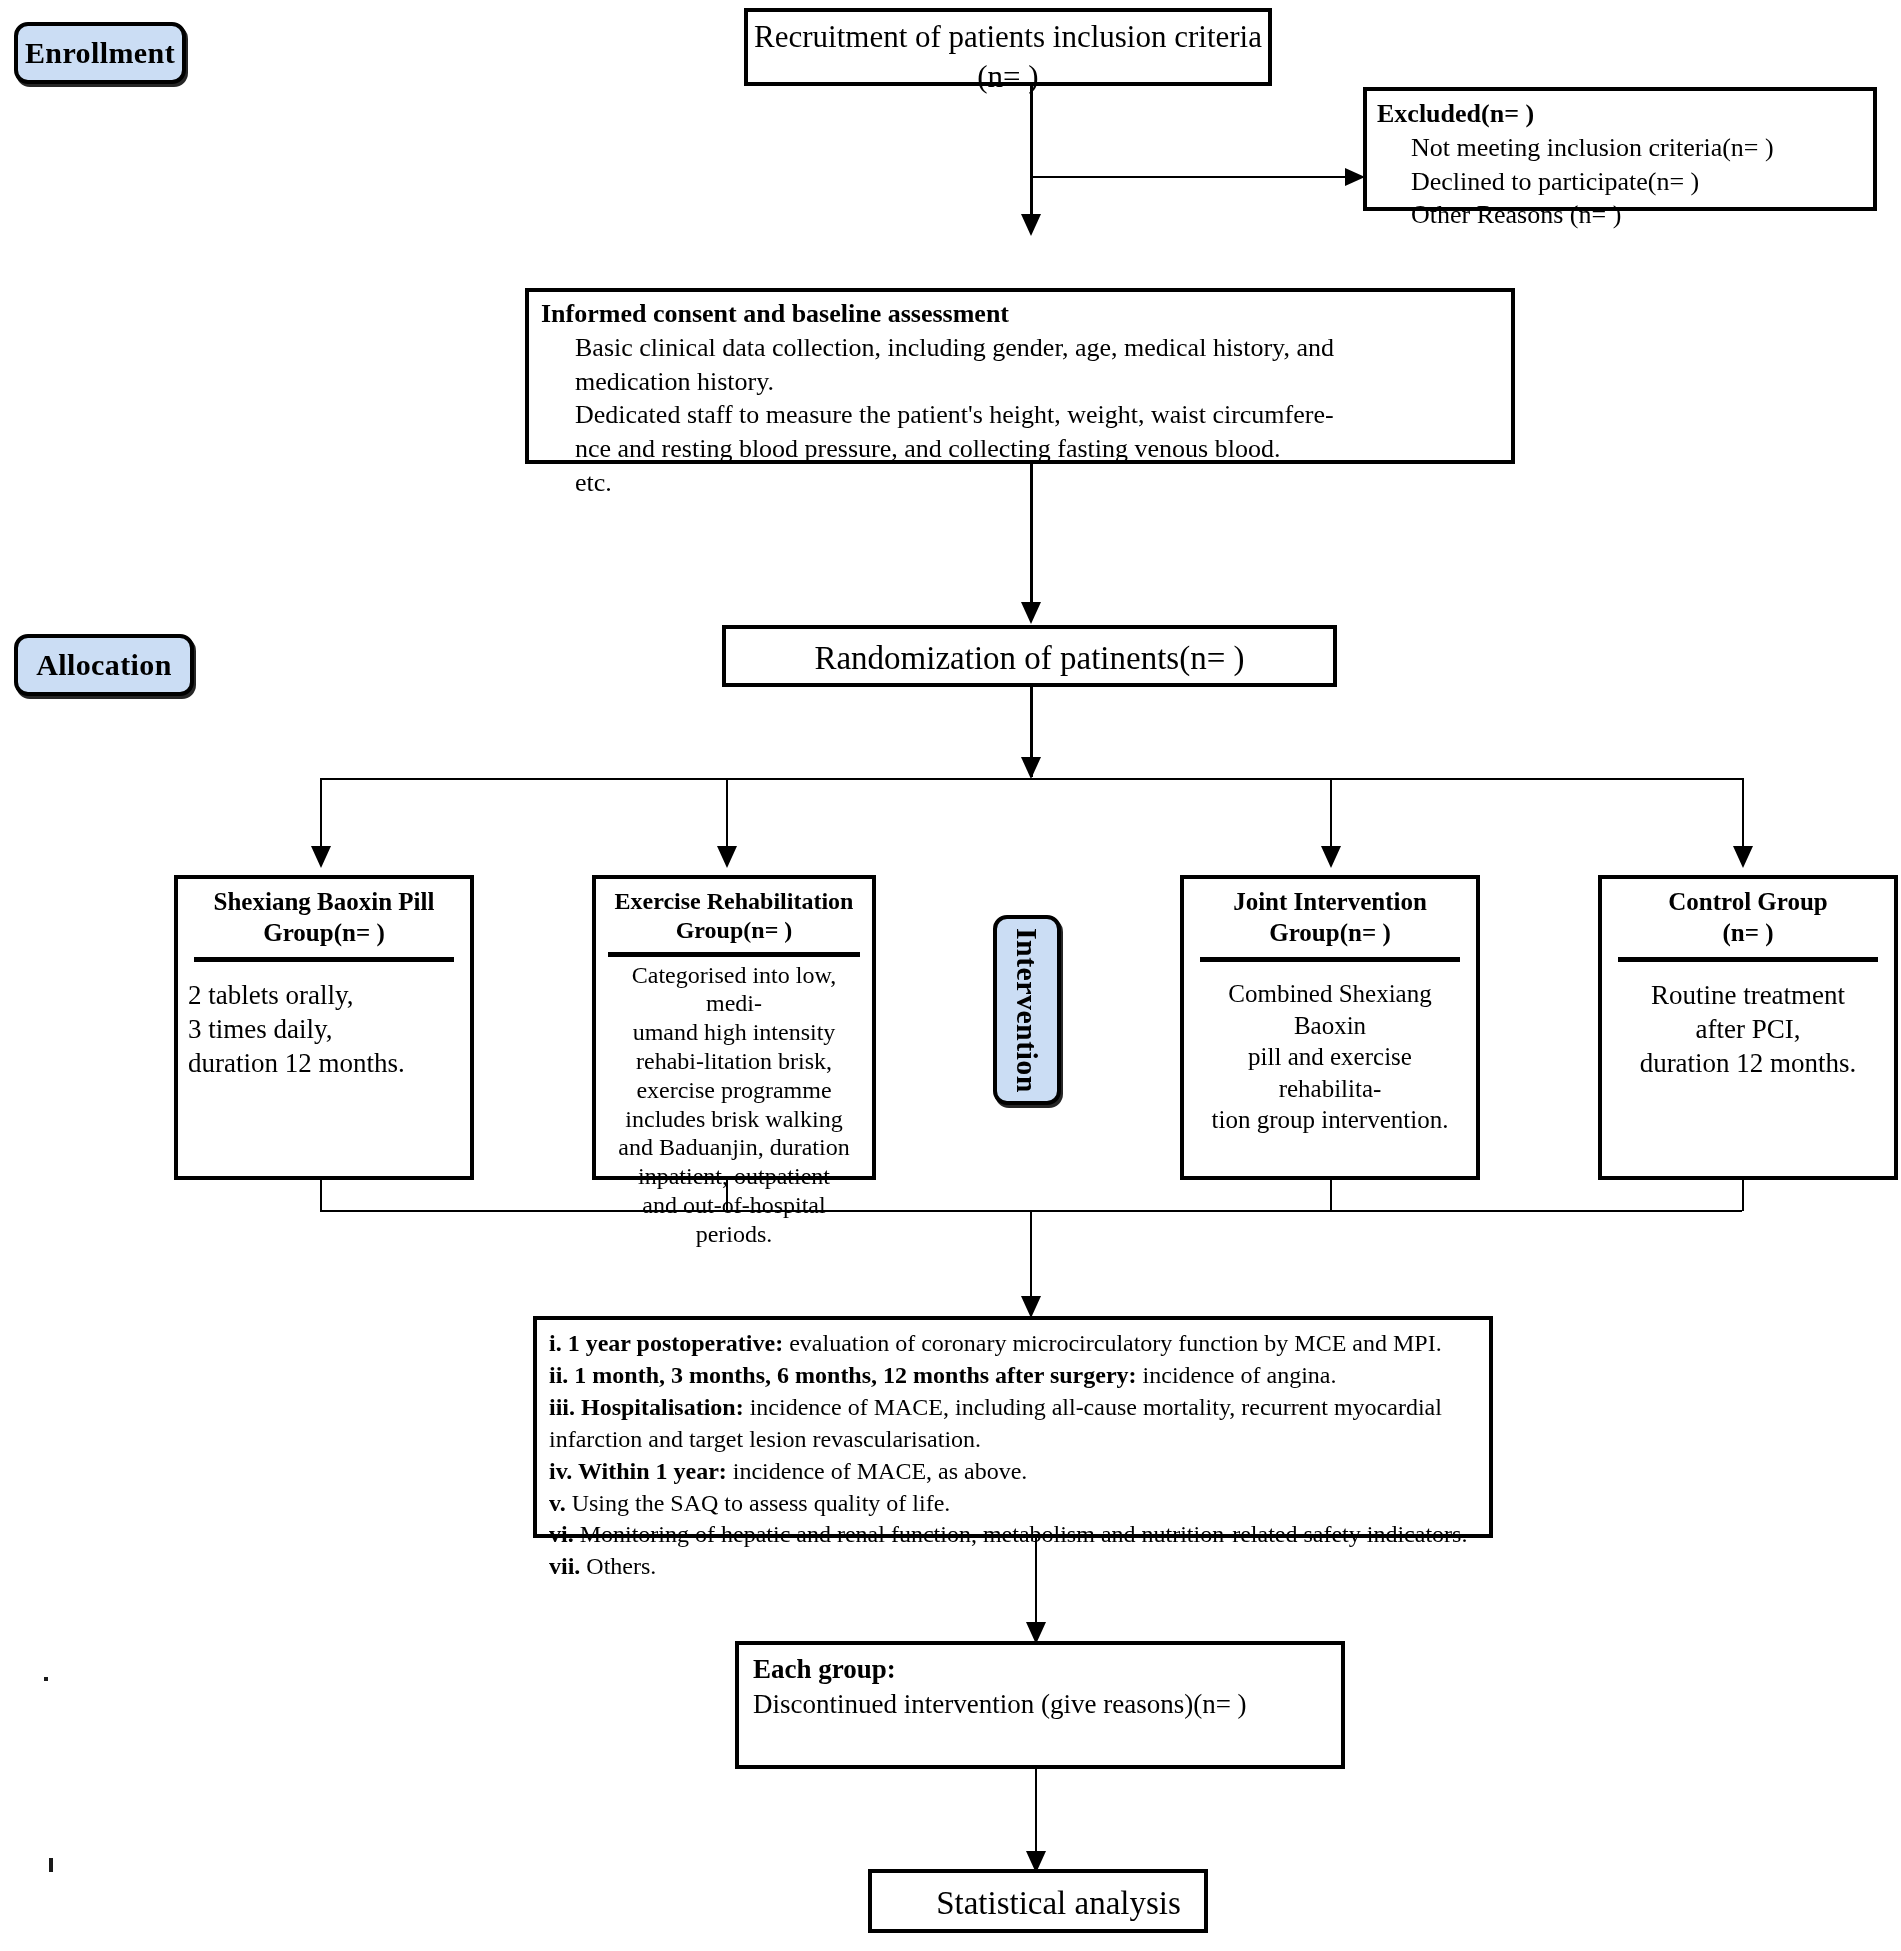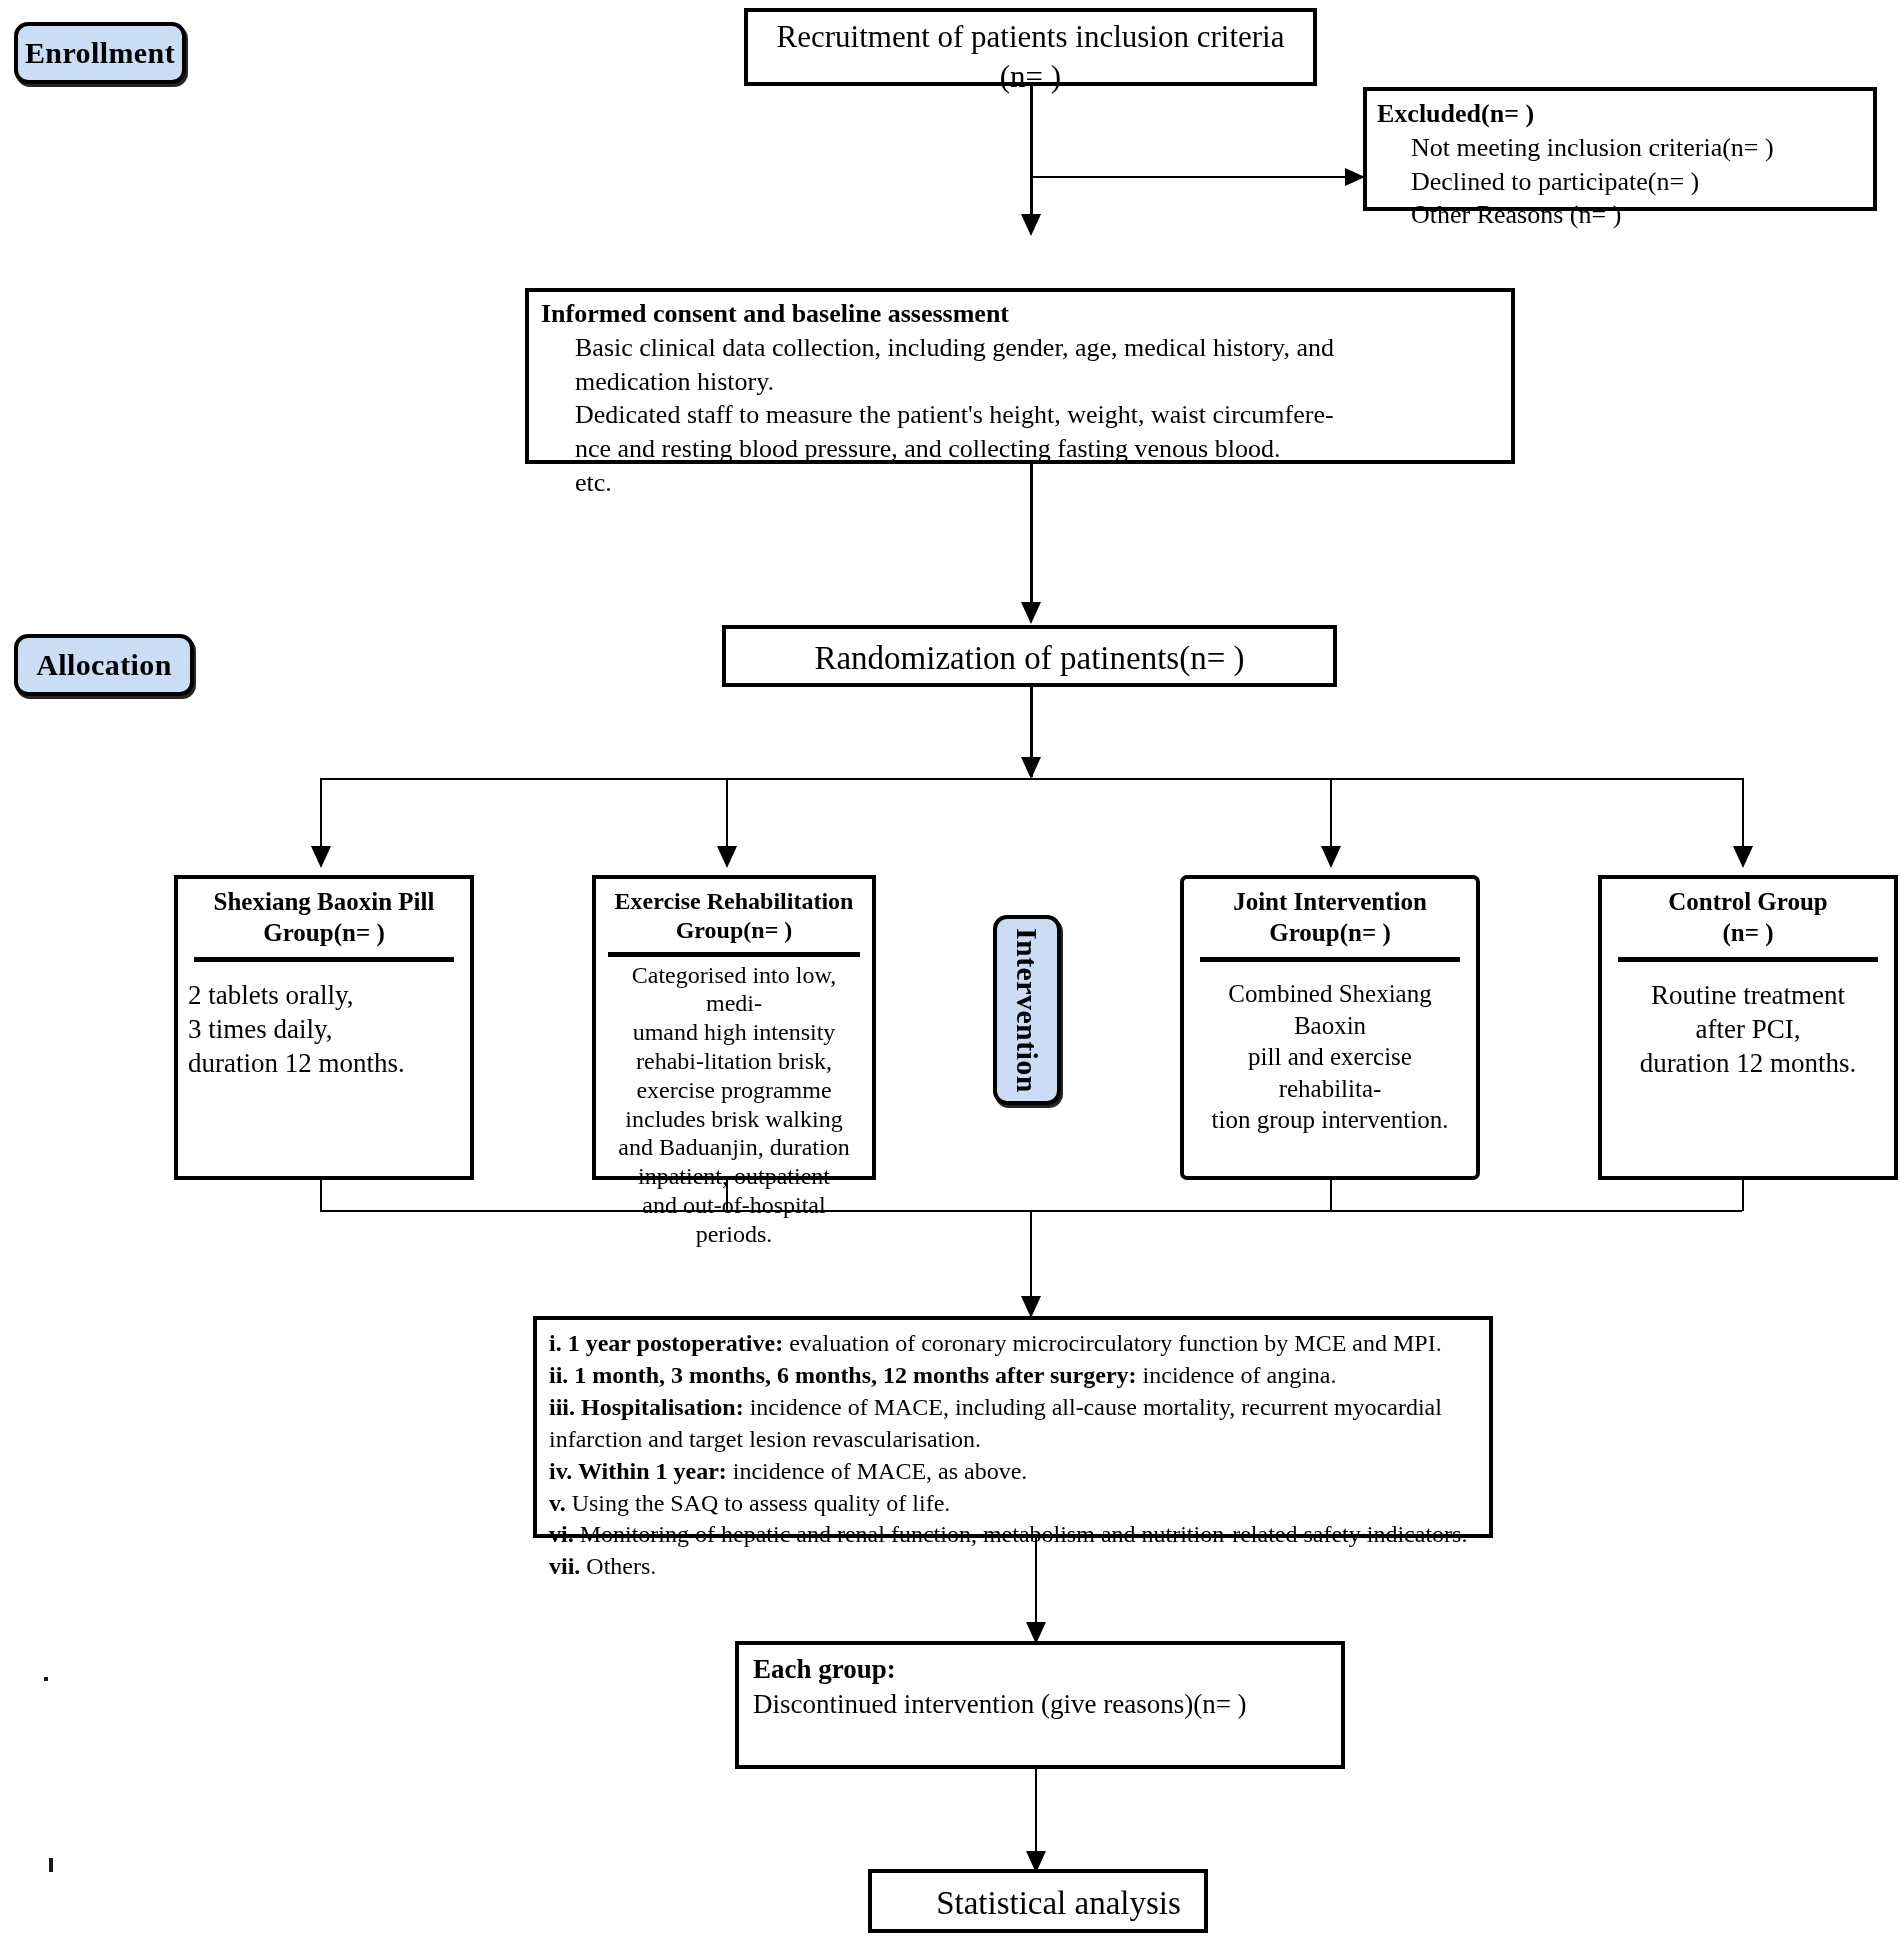--- a/index.html
+++ b/index.html
@@ -102,21 +102,21 @@
   </div>
 
   <div class="stage" style="left:14px;top:634px;width:180px;height:62px;font-size:30px;">
     <span>Allocation</span>
   </div>
 
   <div class="stage vert" style="left:993px;top:915px;width:68px;height:190px;font-size:30px;">
     <span>Intervention</span>
   </div>
 
-  <div class="box heavy ctr" style="left:744px;top:8px;width:573px;height:78px;font-size:31px;padding-top:5px;">
+  <div class="box heavy ctr" style="left:744px;top:8px;width:528px;height:78px;font-size:31px;padding-top:5px;">
     <div>Recruitment of patients inclusion criteria</div>
     <div>(n= )</div>
   </div>
 
   <div class="vl" style="left:1030px;top:86px;height:140px;"></div>
   <div class="ad" style="left:1021px;top:214px;"></div>
 
   <div class="hl thin" style="left:1032px;top:176px;width:320px;"></div>
   <div class="ar" style="left:1345px;top:168px;"></div>
 
@@ -187,21 +187,21 @@
       <div>umand high intensity</div>
       <div>rehabi-litation brisk,</div>
       <div>exercise programme</div>
       <div>includes brisk walking</div>
       <div>and Baduanjin, duration</div>
       <div>inpatient, outpatient</div>
       <div>and out-of-hospital periods.</div>
     </div>
   </div>
 
-  <div class="box heavy" style="left:1180px;top:875px;width:300px;height:305px;font-size:25px;padding:8px 10px;border-radius:7px;">
+  <div class="box heavy" style="left:1180px;top:875px;width:300px;height:305px;font-size:25px;padding:8px 10px;">
     <div class="gtitle">
       <div>Joint Intervention</div>
       <div>Group(n= )</div>
     </div>
     <div class="rule"></div>
     <div class="gbody ctr" style="font-size:25px;">
       <div>Combined Shexiang Baoxin</div>
       <div>pill and exercise rehabilita-</div>
       <div>tion group intervention.</div>
     </div>

